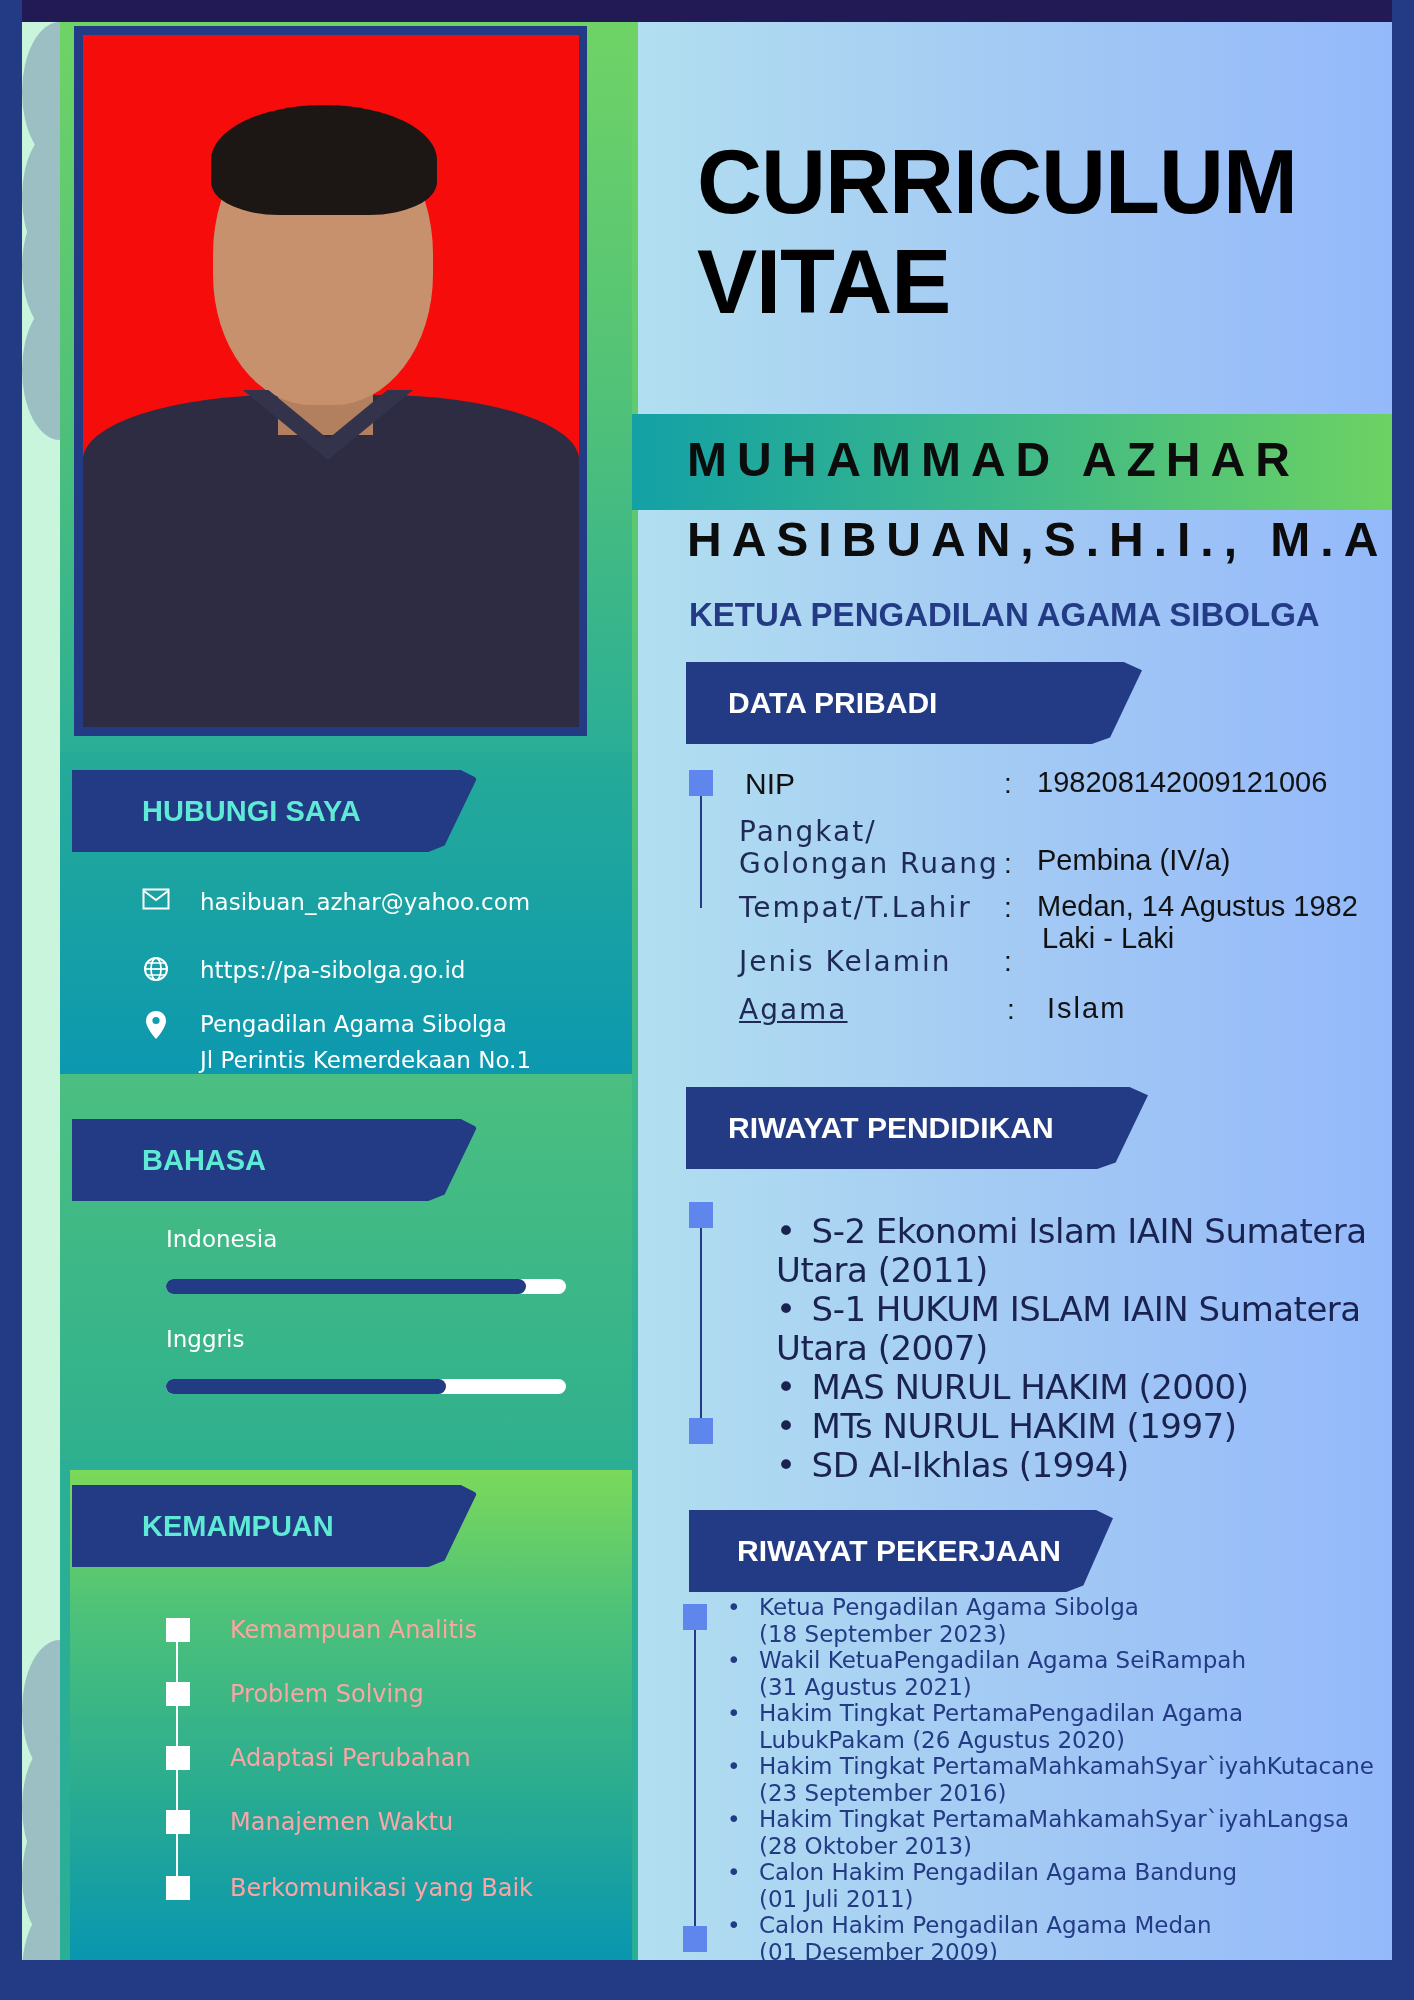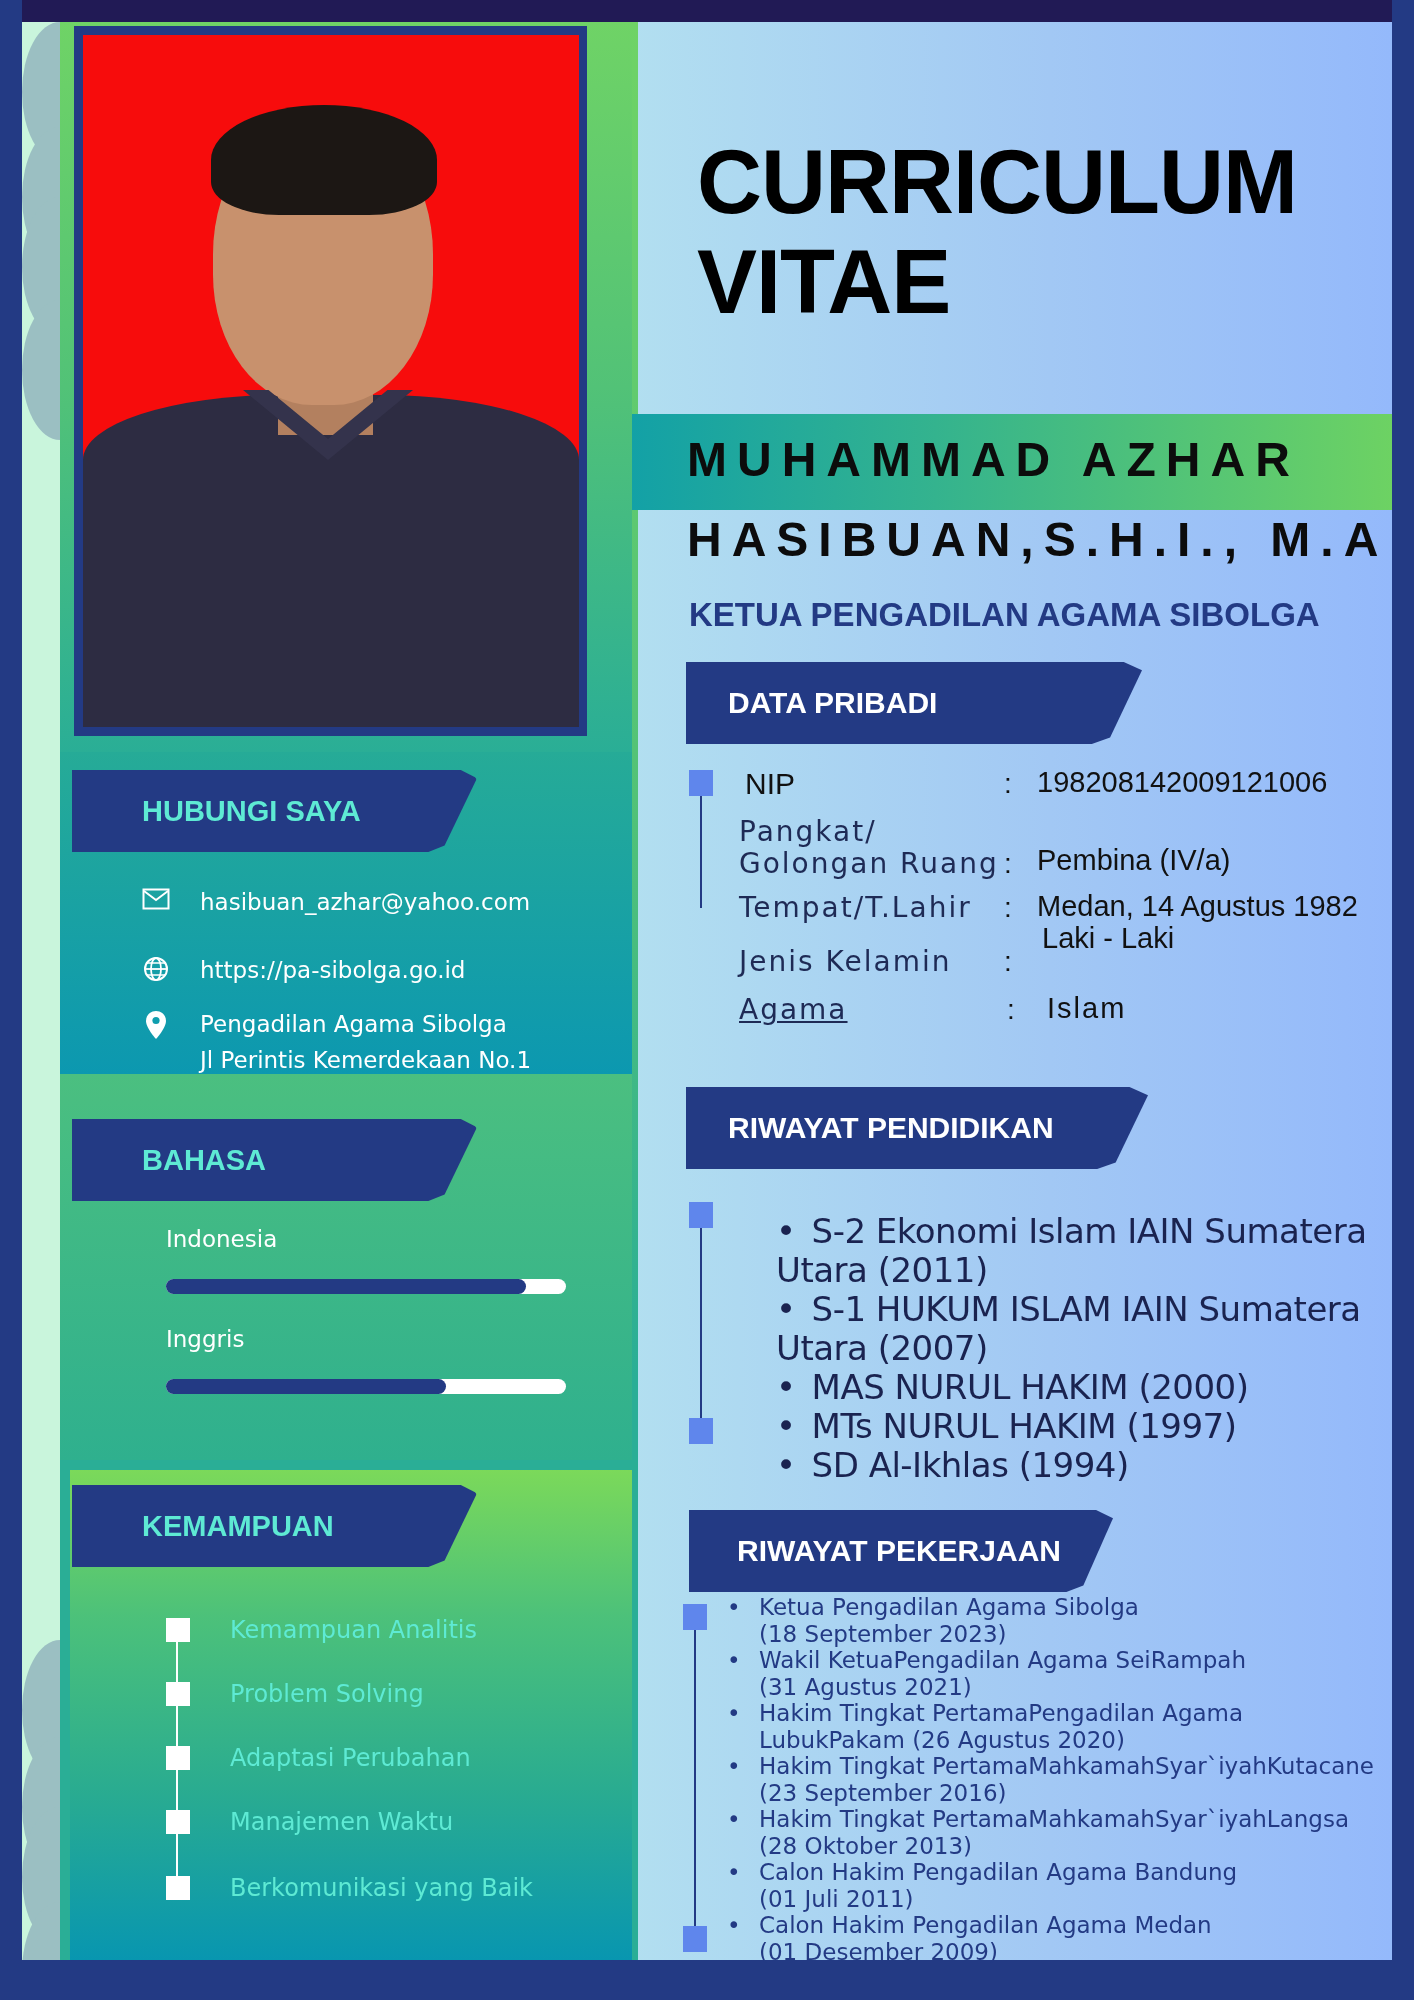--- a/index.html
+++ b/index.html
@@ -40,21 +40,21 @@
 
   .contact-row { position: absolute; left: 80px; display: flex; align-items: flex-start; color: #fff; font-size: 23px; font-family: "DejaVu Sans", sans-serif; }
   .contact-row .ic { width: 32px; margin-right: 28px; display: flex; justify-content: center; padding-top: 4px; }
   .contact-row .txt { line-height: 36px; }
 
   .lang-label { position: absolute; left: 106px; color: #fff; font-size: 23px; font-family: "DejaVu Sans", sans-serif; }
   .bar-track { position: absolute; left: 106px; width: 400px; height: 15px; background: #fff; border-radius: 8px; }
   .bar-fill { height: 15px; background: #233a84; border-radius: 8px; }
 
   .skill-line { position: absolute; left: 116px; top: 1616px; width: 2px; height: 240px; background: #fff; }
-  .skill-row { position: absolute; left: 106px; display: flex; align-items: center; color: #5eead4; font-size: 24px; font-family: "DejaVu Sans", sans-serif; }
+  .skill-row { position: absolute; left: 106px; display: flex; align-items: center; color: #fca5a5; font-size: 24px; font-family: "DejaVu Sans", sans-serif; }
   .skill-row .sq { width: 24px; height: 24px; background: #fff; margin-right: 40px; }
 
   
   .right-col { position: absolute; left: 610px; top: 0; width: 760px; height: 1938px;
      background: linear-gradient(90deg, #b2dff0 0%, #a2c8f4 55%, #94b9fb 100%); }
   .right-col .green-edge { position: absolute; left: 0; top: 0; width: 6px; height: 1938px; background: linear-gradient(180deg, #6fd366, #52c277 40%, #2aae96 70%, #2aae96); }
   .cv-title { position: absolute; left: 65px; top: 110px; font-size: 90px; font-weight: bold; line-height: 100px; color: #000; letter-spacing: -1px; }
   .name-band { position: absolute; left: 0; top: 392px; width: 760px; height: 96px;
      background: linear-gradient(90deg, #13a1a6 0%, #34b38e 40%, #6dd263 100%); }
   .name1, .name2 { position: absolute; left: 55px; font-weight: bold; font-size: 48px; letter-spacing: 10px; color: #0c0c0c; }

